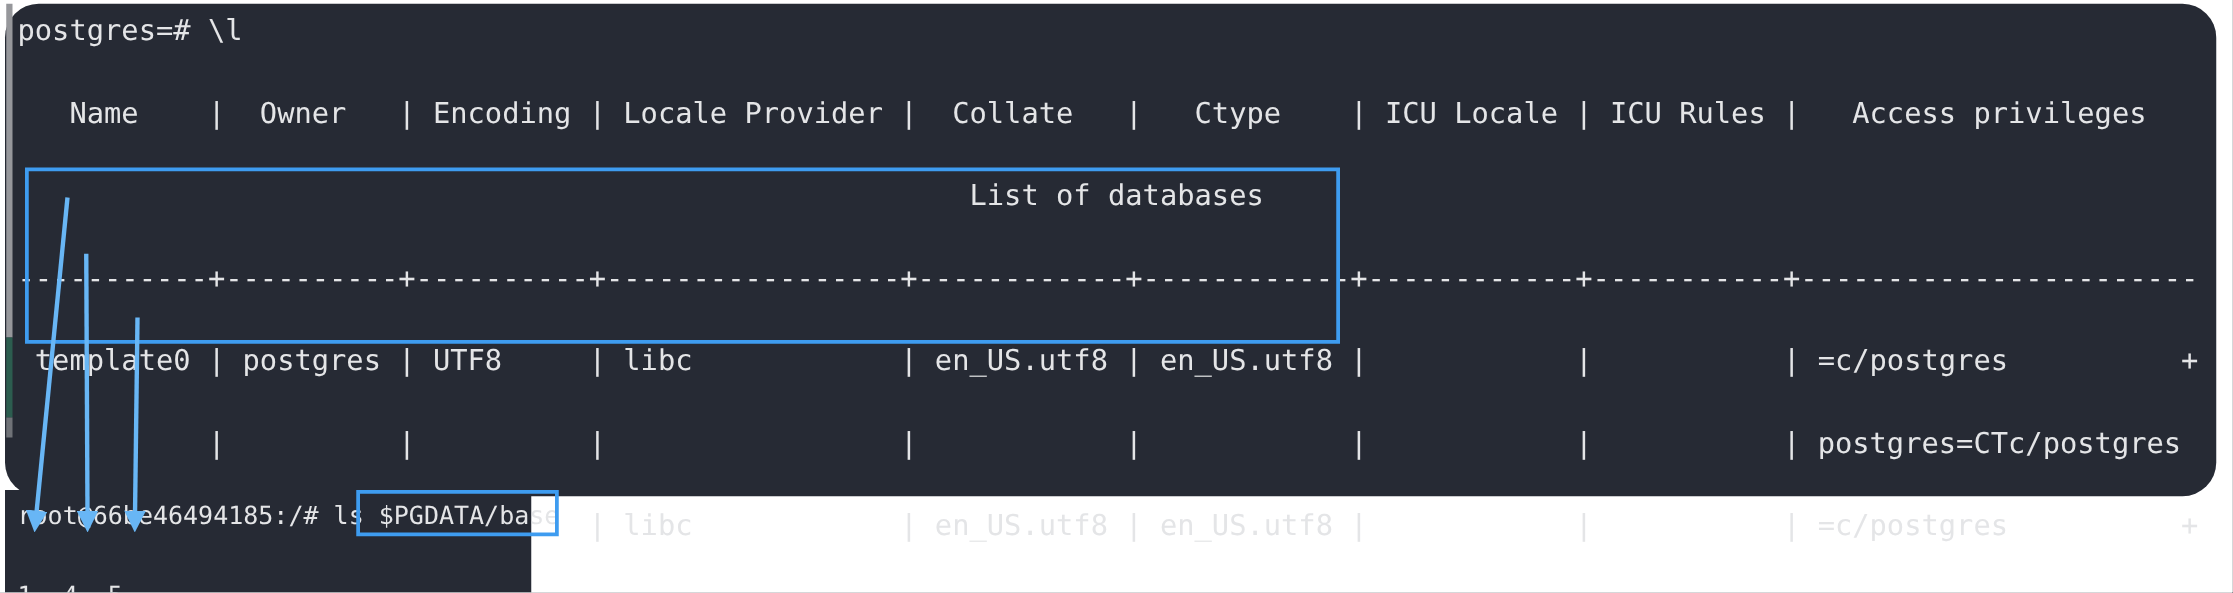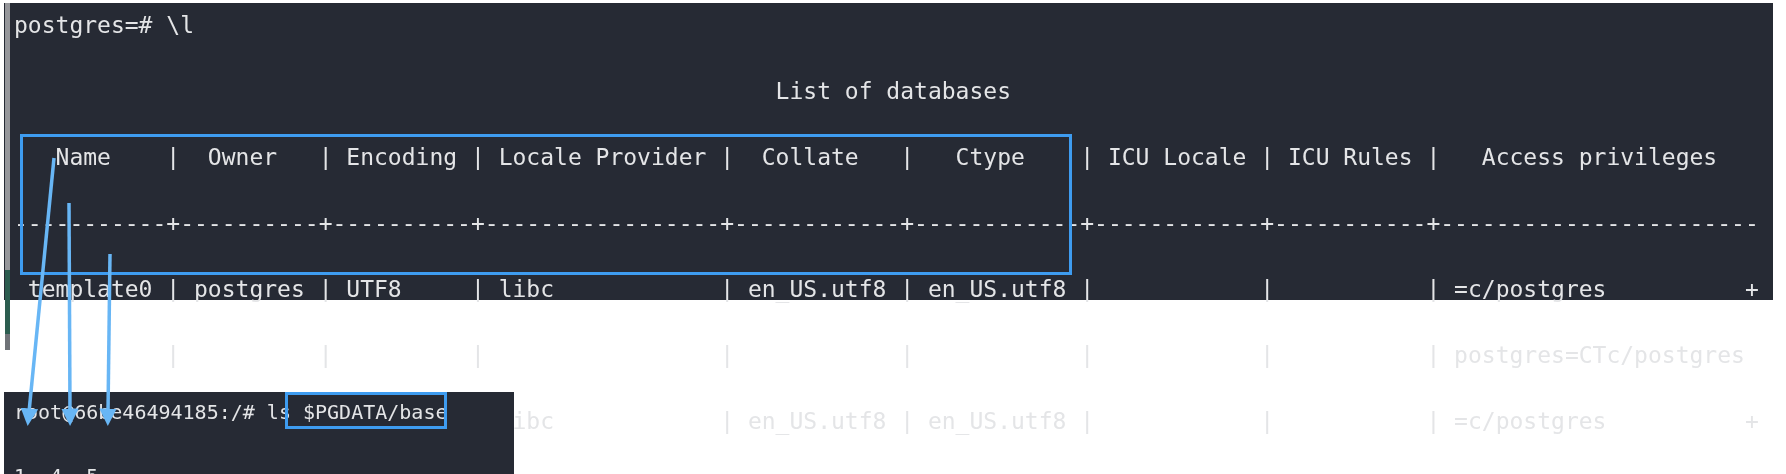--- a/index.html
+++ b/index.html
@@ -17,25 +17,25 @@
     height: 474px;
     background: #ffffff;
   }
   .terminal {
     position: absolute;
     background: var(--term-bg, #262a34);
     color: var(--term-fg, #e4e5e7);
   }
   .terminal-top {
     left: 4px; top: 3px;
-    width: 1769px; height: 297px;
+    width: 1769px; height: 394px; border-radius: 27px;
   }
   .terminal-bottom {
     left: 4px; top: 392px;
-    width: 510px; height: 82px;
+    width: 421px; height: 82px;
   }
   .sb {
     position: absolute;
     left: 1px;
     width: 5px;
   }
   .sb-thumb   { top: 0px;   height: 267px; background: var(--sb-gray, #96979b); }
   .sb-green   { top: 267px; height: 64px;  background: var(--sb-green, #2c5d4f); }
   .sb-bottom  { top: 331px; height: 16px;  background: #6f7277; }
   .term-pre {
@@ -77,22 +77,22 @@
 </head>
 <body>
 
 <div class="page">
 
   <div class="terminal terminal-top">
     <div class="sb sb-thumb"></div>
     <div class="sb sb-green"></div>
     <div class="sb sb-bottom"></div>
     <pre class="term-pre term-pre-top"><div class="term-line">postgres=# \l</div>
+<div class="term-line">   Name    |  Owner   | Encoding | Locale Provider |  Collate   |   Ctype    | ICU Locale | ICU Rules |   Access privileges   </div>
 <div class="term-line">                                                       List of databases</div>
-<div class="term-line">   Name    |  Owner   | Encoding | Locale Provider |  Collate   |   Ctype    | ICU Locale | ICU Rules |   Access privileges   </div>
 <div class="term-line">-----------+----------+----------+-----------------+------------+------------+------------+-----------+-----------------------</div>
 <div class="term-line"> template0 | postgres | UTF8     | libc            | en_US.utf8 | en_US.utf8 |            |           | =c/postgres          +</div>
 <div class="term-line">           |          |          |                 |            |            |            |           | postgres=CTc/postgres</div>
 <div class="term-line"> template1 | postgres | UTF8     | libc            | en_US.utf8 | en_US.utf8 |            |           | =c/postgres          +</div>
 
 
 </pre>
   </div>
 
   <div class="terminal terminal-bottom">

